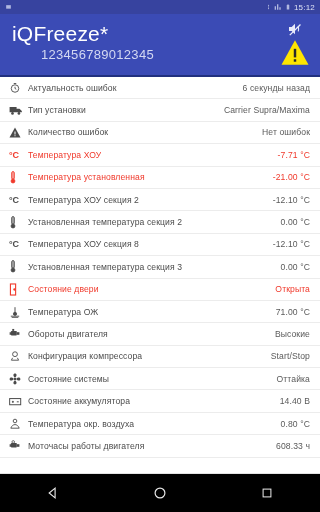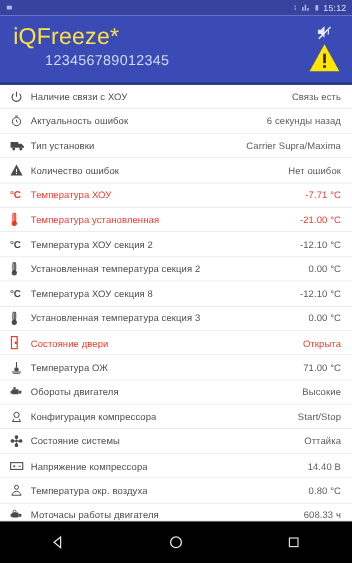--- a/index.html
+++ b/index.html
@@ -26,21 +26,21 @@
   .appbar {
     background: #3b4bb5; color: #fff;
     flex: 0 0 63px; position: relative;
     padding: 5px 10px 0 12px;
     border-bottom: 2px solid #21307e;
     display: flex; align-items: flex-start;
   }
   .titles { display: flex; flex-direction: column; justify-content: center; padding-top: 2px; }
   .app-title {
     font-size: 21px; font-weight: 400; line-height: 25px;
-    color: #fde047; letter-spacing: .2px;
+    color: #ffffff; letter-spacing: .2px;
   }
   .app-sub {
     font-size: 13px; font-weight: 400; line-height: 17px;
     color: #d3d8f2; letter-spacing: .3px; margin-left: 29px;
   }
   .appbar-actions {
     margin-left: auto; display: flex; flex-direction: column;
     align-items: center; padding-top: 1px;
   }
   .mute-btn { width: 22px; height: 18px; display: flex; align-items: center; justify-content: center; }
@@ -132,30 +132,20 @@
           <path d="M12 1L23 21H1z" fill="#ffe600"></path>
           <rect x="11" y="8" width="2" height="7" fill="#2a2a2a"></rect>
           <rect x="11" y="16.5" width="2" height="2" fill="#2a2a2a"></rect>
         </svg>
       </div>
     </div>
   </div>
 
   <div class="list">
 
-    <div class="row">
-      <span class="row-icon">
-        <svg width="12" height="12" viewBox="0 0 24 24" fill="none" stroke="#4a4a4a" stroke-width="2">
-            <path d="M12 3v9"></path>
-            <path d="M6.5 6.5a8 8 0 1 0 11 0"></path>
-          </svg>
-      </span>
-      <span class="row-label">Наличие связи с ХОУ</span>
-      <span class="row-value">Связь есть</span>
-    </div>
 
     <div class="row">
       <span class="row-icon">
         <svg width="12" height="12" viewBox="0 0 24 24" fill="none" stroke="#4a4a4a" stroke-width="1.8">
             <circle cx="12" cy="13" r="7.5"></circle>
             <path d="M12 9.5V13l2.5 1.5"></path>
             <path d="M9.5 3h5"></path>
           </svg>
       </span>
       <span class="row-label">Актуальность ошибок</span>
@@ -298,21 +288,21 @@
       <span class="row-value">Оттайка</span>
     </div>
 
     <div class="row">
       <span class="row-icon">
         <svg width="13" height="9" viewBox="0 0 20 13" fill="none" stroke="#4a4a4a" stroke-width="1.5">
             <rect x="1" y="2" width="17" height="9.5"></rect>
             <path d="M4.5 7h3M5.9 5.5v3M12 7h3"></path>
           </svg>
       </span>
-      <span class="row-label">Напряжение компрессора</span>
+      <span class="row-label">Состояние аккумулятора</span>
       <span class="row-value">14.40 В</span>
     </div>
 
     <div class="row">
       <span class="row-icon">
         <svg width="12" height="12" viewBox="0 0 20 20" fill="none" stroke="#4a4a4a" stroke-width="1.5">
             <circle cx="10" cy="5" r="3"></circle>
             <path d="M3 17c1.5-4 4-6 7-6s5.5 2 7 6z"></path>
           </svg>
       </span>

